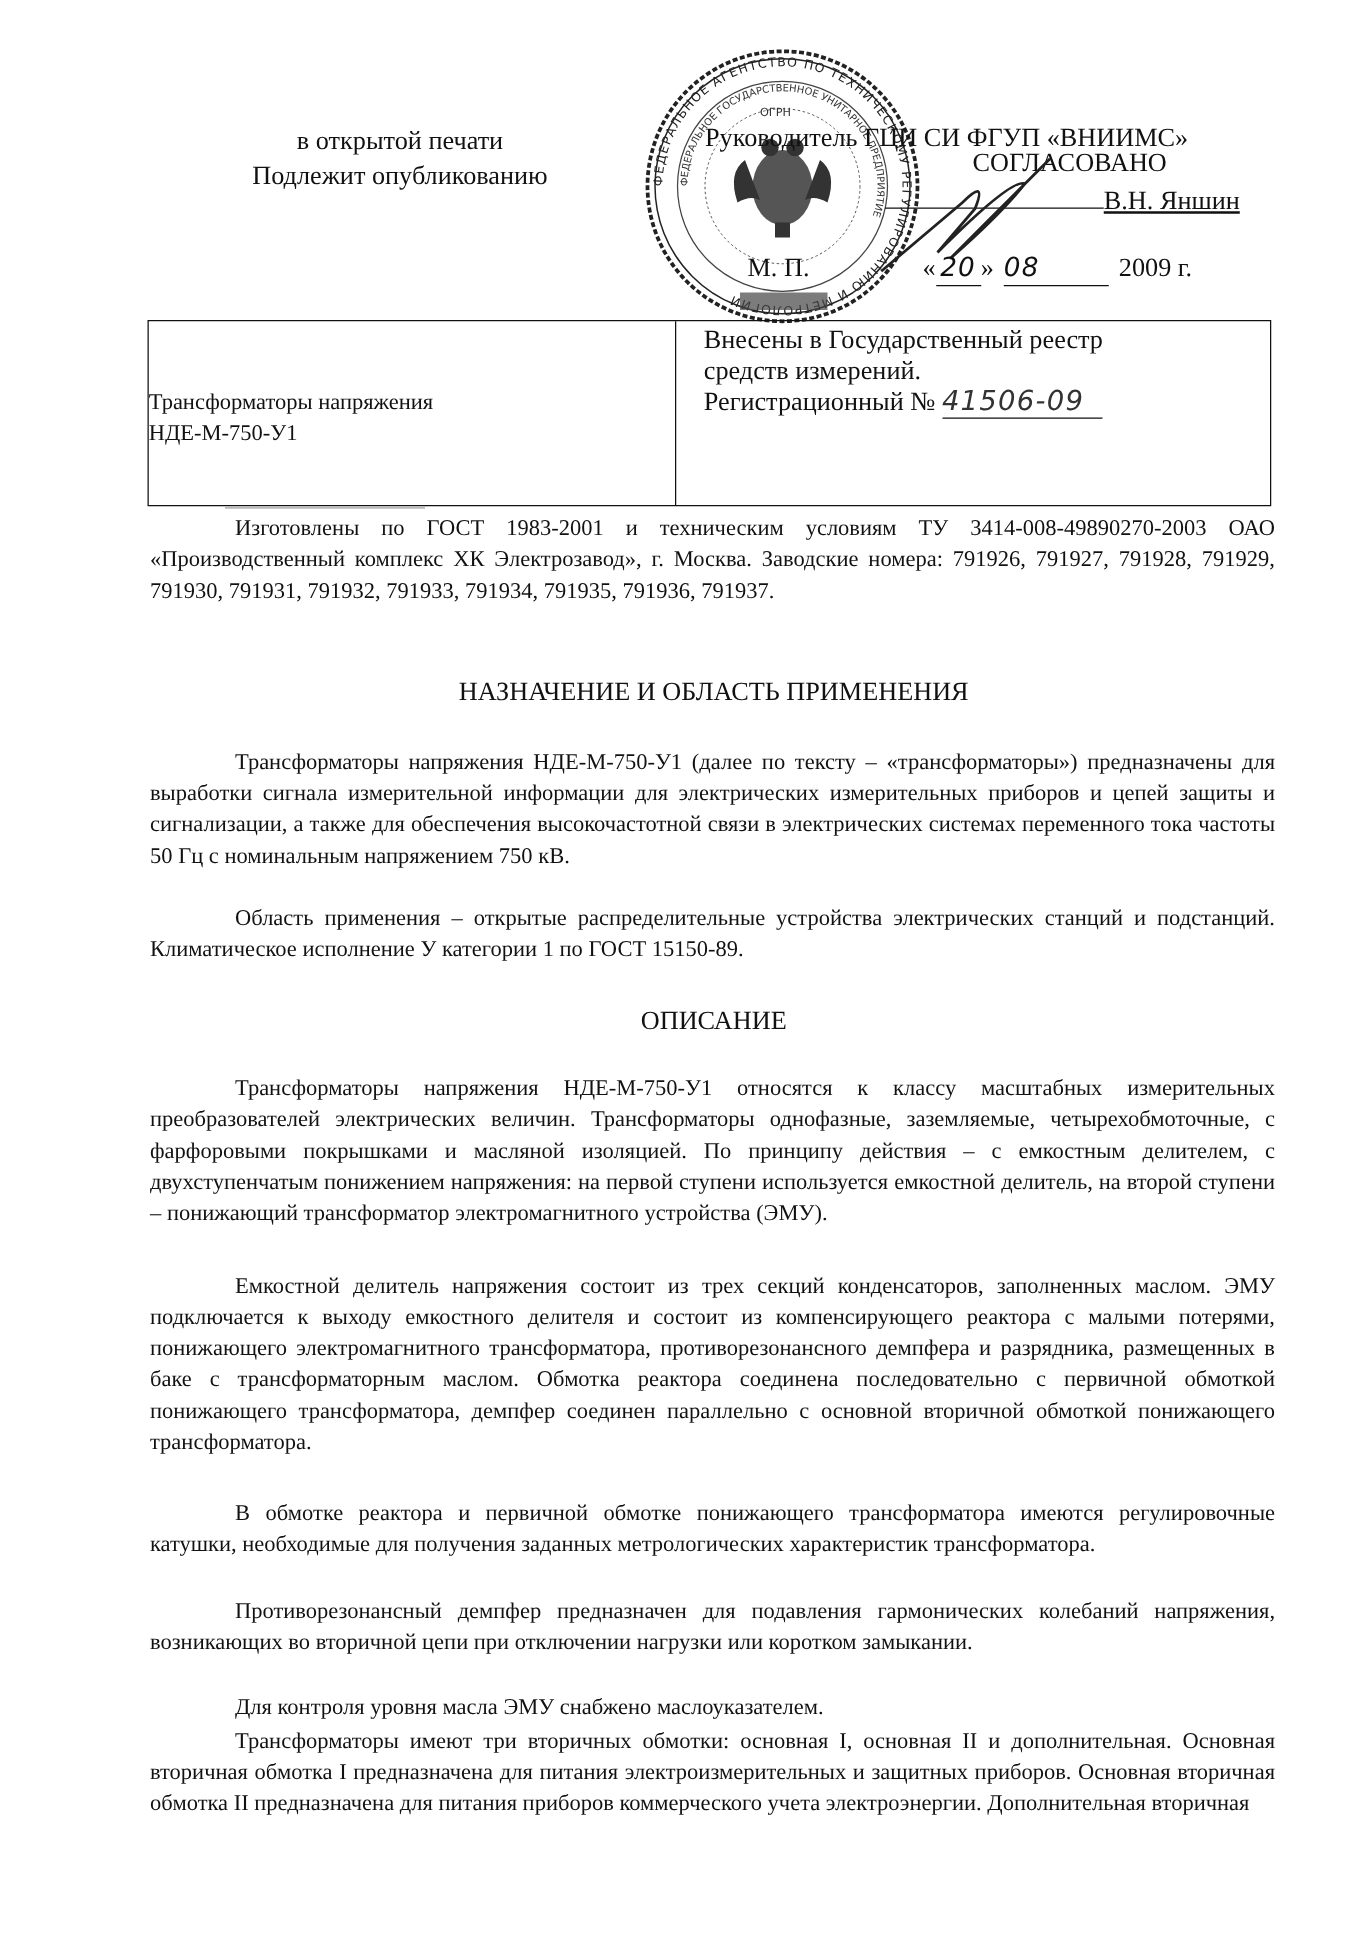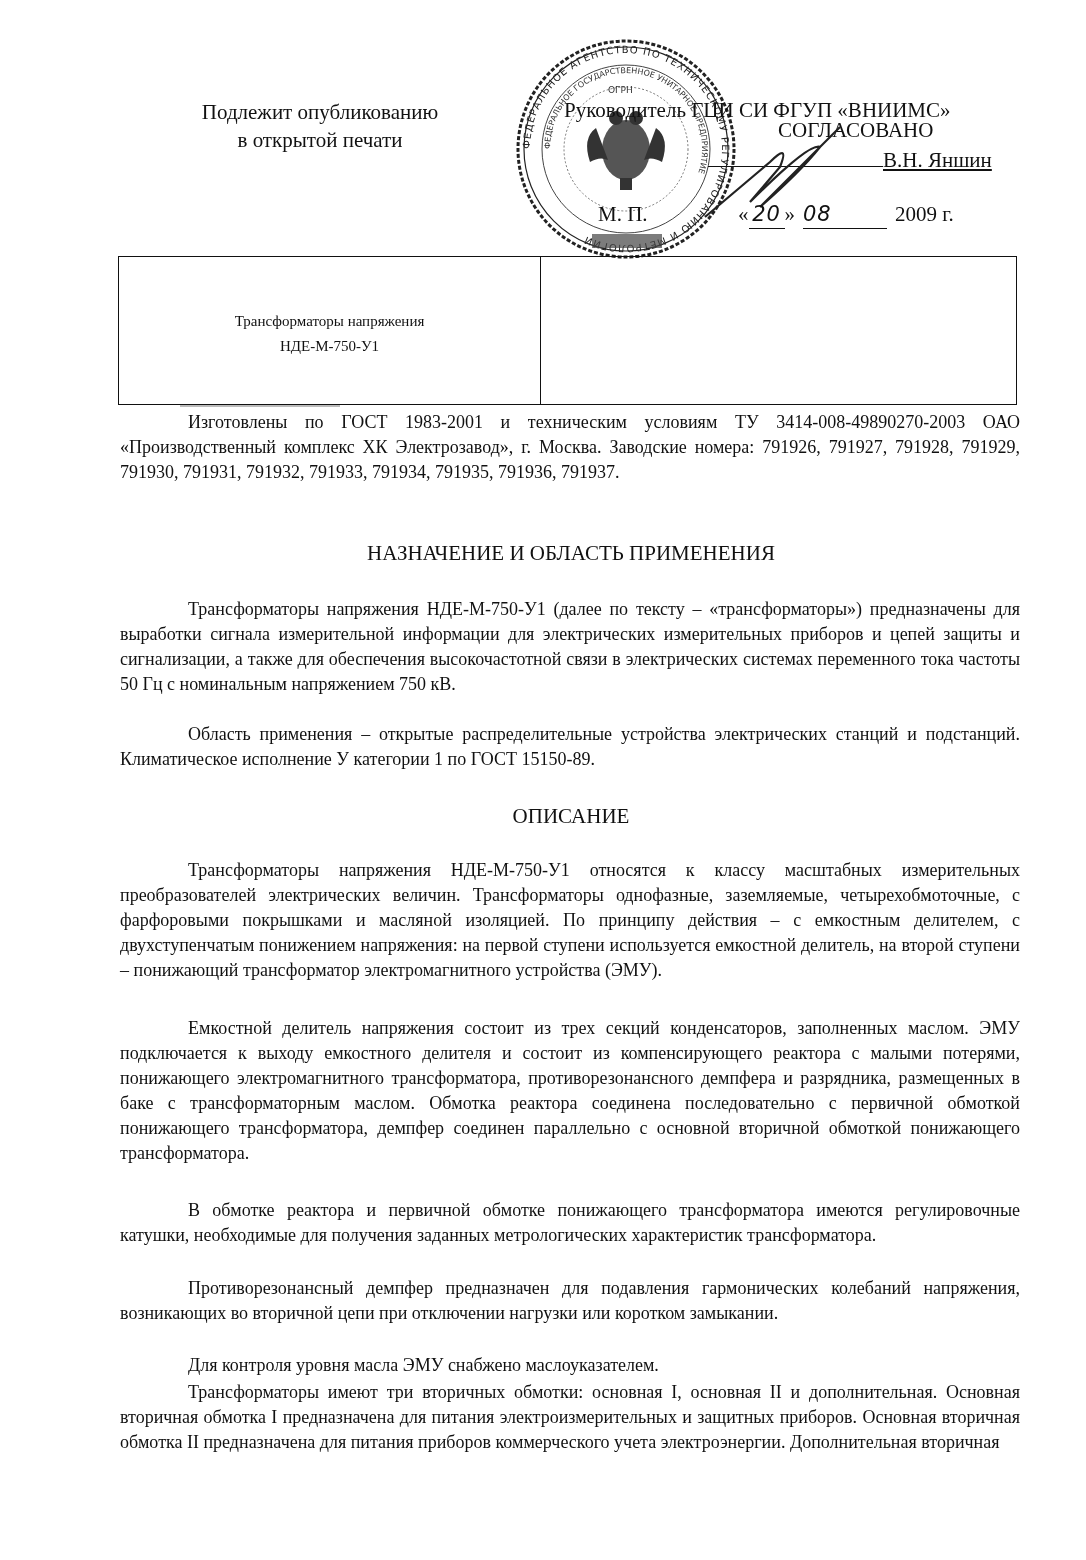--- a/index.html
+++ b/index.html
@@ -25,39 +25,39 @@
   .approval .l4 .month { display:inline-block; width: 84px; border-bottom: 1.5px solid #111; margin: 0 8px; }
 
   .stamp { left: 512px; top: 38px; width: 228px; height: 222px; }
 
   .regbox {
     left: 118px; top: 256px; width: 899px; height: 149px;
     border: 1.5px solid #111; box-sizing: border-box; display: flex;
   }
   .regbox .cell-l {
     width: 422px; border-right: 1.5px solid #111; box-sizing: border-box;
-    display: flex; flex-direction: column; align-items: center; justify-content: center;
-    font-size: 15px; line-height: 25px; padding-top: 6px;
+    display: flex; flex-direction: column; align-items: flex-start; justify-content: center;
+    font-size: 18px; line-height: 25px; padding-top: 6px;
   }
   .regbox .cell-r { padding: 2px 0 0 22px; font-size: 21px; line-height: 25px; }
   .regnum { display: inline-block; min-width: 128px; border-bottom: 1.5px solid #111; font-size: 22px; color: #333; }
 
   .para {
     left: 120px; width: 900px; font-size: 18px; line-height: 25px;
     text-align: justify; text-indent: 68px;
   }
   .heading { left: 0; width: 1086px; text-align: center; font-size: 21px; padding-left: 28px; }
   .scrap { left: 180px; top: 405px; width: 160px; height: 2px; background: #bbb; }
 </style>
 </head>
 <body>
 
 <div class="abs publish">
+  <div>в открытой печати</div>
   <div>Подлежит опубликованию</div>
-  <div>в открытой печати</div>
 </div>
 
 <svg class="abs stamp" viewBox="0 0 228 222">
   <defs>
     <path id="outerArc" d="M 114,111 m -96,0 a 96,96 0 1,1 192,0 a 96,96 0 1,1 -192,0"></path>
     <path id="innerArc" d="M 114,111 m -76,0 a 76,76 0 1,1 152,0 a 76,76 0 1,1 -152,0"></path>
   </defs>
   <circle cx="114" cy="111" r="108" fill="none" stroke="#222" stroke-width="3" stroke-dasharray="4 2"></circle>
   <circle cx="114" cy="111" r="102" fill="none" stroke="#222" stroke-width="1.2"></circle>
   <circle cx="114" cy="111" r="84" fill="none" stroke="#444" stroke-width="1"></circle>
@@ -92,20 +92,28 @@
   <div class="l4">
     <span class="mp">М. П.</span><span>«</span><span class="day hand">20</span><span>»</span><span class="month hand">08</span><span>2009 г.</span>
   </div>
 </div>
 
 <div class="abs regbox">
   <div class="cell-l">
     <div>Трансформаторы напряжения</div>
     <div>НДЕ-М-750-У1</div>
   </div>
+  <div class="cell-r">
+    <div>Внесены в Государственный реестр</div>
+    <div>средств измерений.</div>
+    <div>
+      <span>Регистрационный №</span>
+      <span class="regnum hand">41506-09</span>
+    </div>
+  </div>
 </div>
 <div class="abs scrap"></div>
 
 <div class="abs para" style="top:410px">Изготовлены по ГОСТ 1983-2001 и техническим условиям ТУ 3414-008-49890270-2003 ОАО «Производственный комплекс ХК Электрозавод», г. Москва. Заводские номера: 791926, 791927, 791928, 791929, 791930, 791931, 791932, 791933, 791934, 791935, 791936, 791937.</div>
 
 <div class="abs heading" style="top:541px">НАЗНАЧЕНИЕ И ОБЛАСТЬ ПРИМЕНЕНИЯ</div>
 <div class="abs para" style="top:597px">Трансформаторы напряжения НДЕ-М-750-У1 (далее по тексту – «трансформаторы») предназначены для выработки сигнала измерительной информации для электрических измерительных приборов и цепей защиты и сигнализации, а также для обеспечения высокочастотной связи в электрических системах переменного тока частоты 50 Гц с номинальным напряжением 750 кВ.</div>
 <div class="abs para" style="top:722px">Область применения – открытые распределительные устройства электрических станций и подстанций. Климатическое исполнение У категории 1 по ГОСТ 15150-89.</div>
 
 <div class="abs heading" style="top:804px">ОПИСАНИЕ</div>

